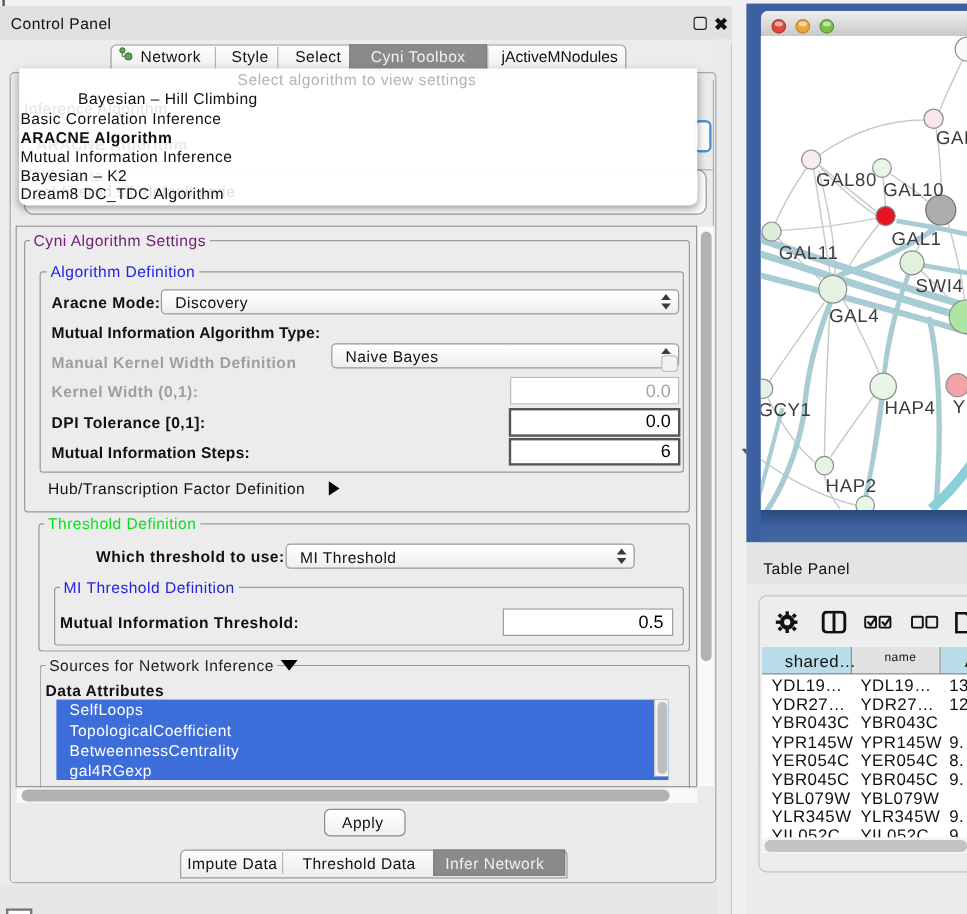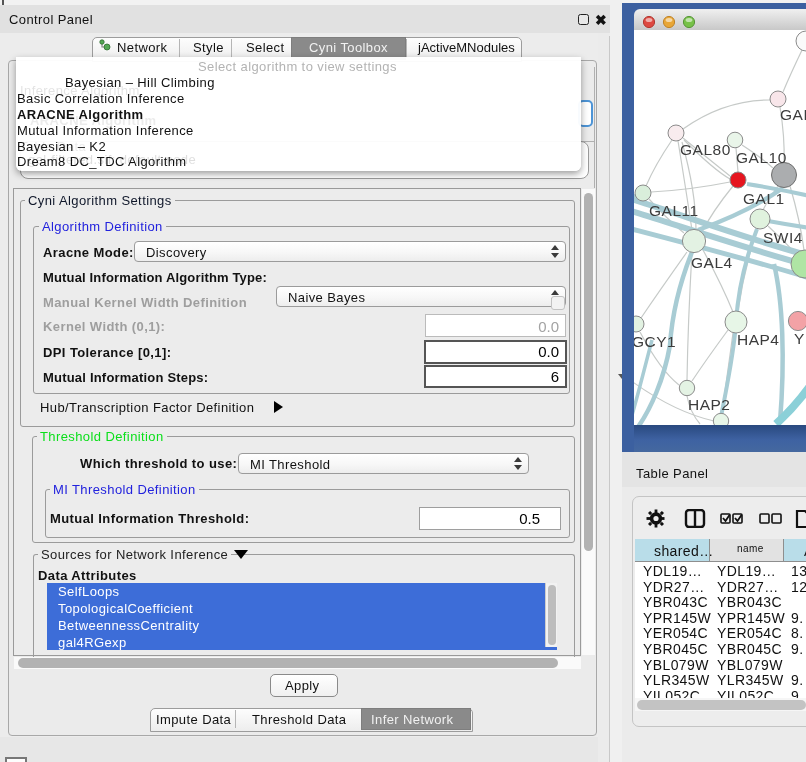--- a/index.html
+++ b/index.html
@@ -49,21 +49,21 @@
 </div>
 
 <div class="abs" style="left:594px;top:67px;width:1px;height:121px;background:#b0b0b0;"></div>
 <div class="abs" style="left:581px;top:141px;width:13px;height:1px;background:#b0b0b0;"></div>
 <div class="abs" style="left:20px;top:141px;width:567px;height:36px;border:1px solid #9a9a9a;border-radius:8px;background:#fff;"></div>
 <div class="abs" style="left:578px;top:100px;width:11px;height:23px;border:2.5px solid #4d94d6;border-radius:5px;background:#fff;"></div>
 
 <div class="abs" style="left:13px;top:188px;width:568px;height:468px;border:1px solid #9a9a9a;box-sizing:border-box;background:#ececec;"></div>
 
 <div class="group" style="left:20px;top:200px;width:553px;height:225px;"></div>
-<div class="gtitle" style="left:25px;top:193px;color:#0f172a;">Cyni Algorithm Settings</div>
+<div class="gtitle" style="left:25px;top:193px;color:#701a75;">Cyni Algorithm Settings</div>
 
 <div class="group" style="left:33px;top:226px;width:535px;height:166px;"></div>
 <div class="gtitle" style="left:39px;top:219px;color:#2222dd;">Algorithm Definition</div>
 
 <div class="t b" style="left:43px;top:245px;">Aracne Mode:</div>
 <div class="combo" style="left:134px;top:241px;width:430px;height:19px;">
   <span class="ct">Discovery</span>
   <span class="arr" style="top:3px;right:6px;width:8px;">
       <span class="up"></span>
       <span class="dn"></span>
@@ -103,21 +103,21 @@
   <span class="arr" style="top:3px;right:6px;width:8px;">
       <span class="up"></span>
       <span class="dn"></span>
     </span>
 </div>
 
 <div class="group" style="left:45px;top:489px;width:523px;height:47px;"></div>
 <div class="gtitle" style="left:50px;top:482px;color:#2222dd;">MI Threshold Definition</div>
 
 <div class="t b" style="left:50px;top:511px;">Mutual Information Threshold:</div>
-<div class="field" style="left:419px;top:507px;width:142px;height:23px;border:1px solid #9e9e9e;color:#000;line-height:21px;padding-right:20px;box-sizing:border-box;">0.5</div>
+<div class="field" style="left:419px;top:507px;width:142px;height:23px;border:1px solid #9e9e9e;color:#000;line-height:21px;padding-right:7px;box-sizing:border-box;">0.5</div>
 
 <div class="group" style="left:33px;top:554px;width:540px;height:102px;border-bottom:none;border-radius:3px 3px 0 0;"></div>
 <div class="gtitle" style="left:38px;top:547px;color:#222;">Sources for Network Inference</div>
 <div class="abs" style="left:234px;top:550px;width:0;height:0;border-left:7.5px solid transparent;border-right:7.5px solid transparent;border-top:9px solid #000;"></div>
 
 <div class="t b" style="left:38px;top:568px;">Data Attributes</div>
 <div class="abs" style="left:47px;top:583px;width:510px;height:67px;background:#3d6dd8;overflow:hidden;">
   <div class="t" style="left:11px;top:1px;color:#fff;">SelfLoops</div>
   <div class="t" style="left:11px;top:18px;color:#fff;">TopologicalCoefficient</div>
   <div class="t" style="left:11px;top:35px;color:#fff;">BetweennessCentrality</div>

